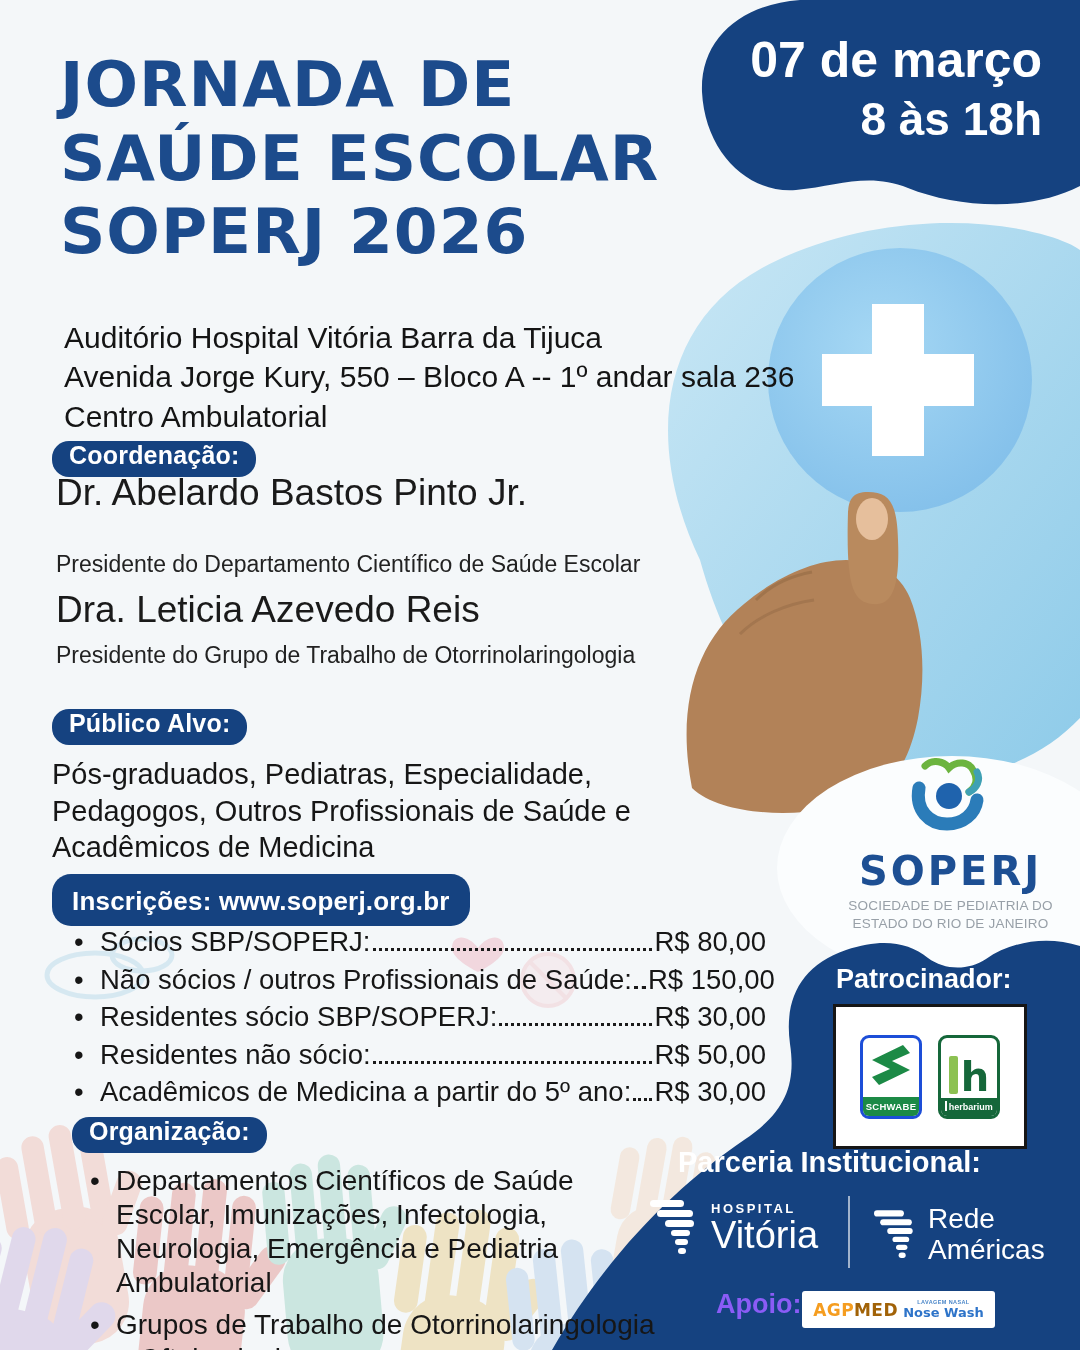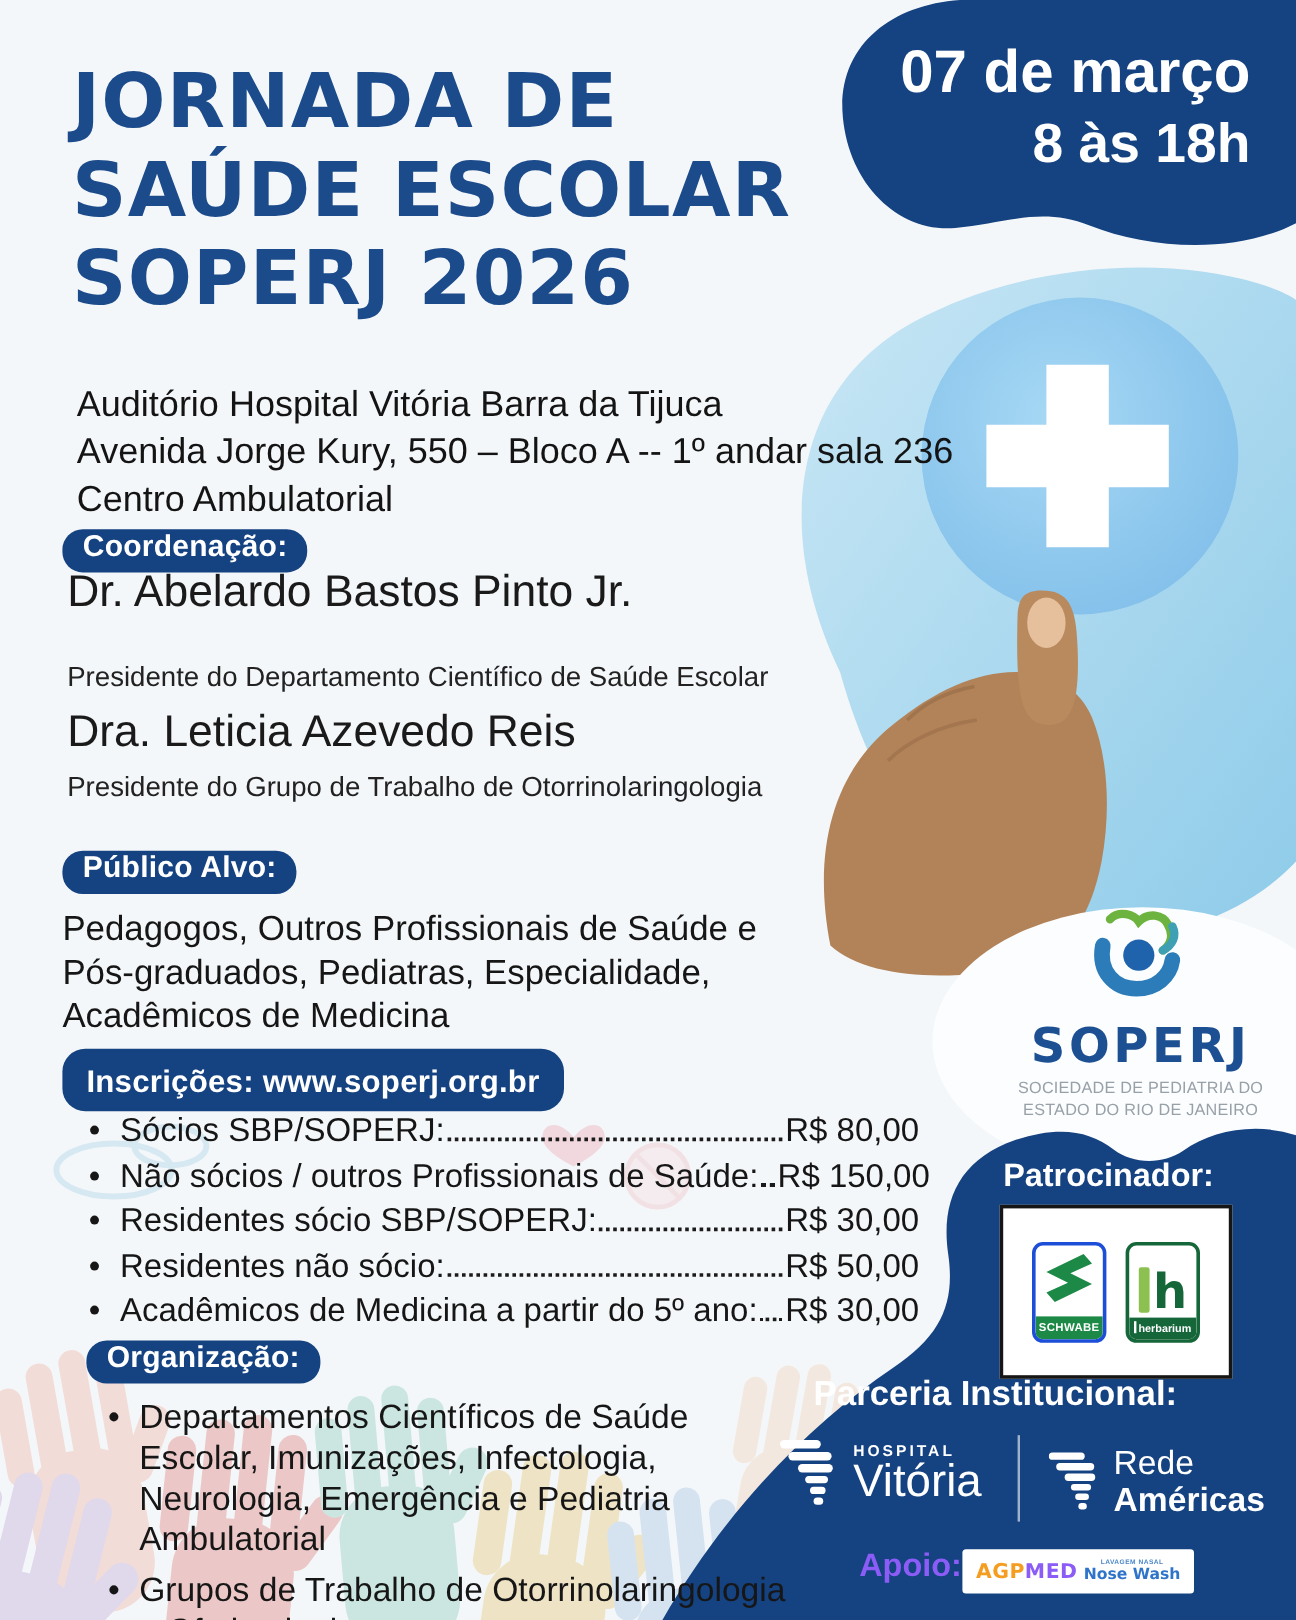--- a/index.html
+++ b/index.html
@@ -88,31 +88,31 @@
 
   
   .pc-label{left:678px;top:1146px;font-size:29px;font-weight:700;color:#fff;}
   .vit{left:650px;top:1198px;display:flex;align-items:center;color:#fff;}
   .vit .vtext{margin-left:11px;}
   .vit .small{font-size:13px;letter-spacing:2.5px;font-weight:600;}
   .vit .big{font-size:38px;font-weight:400;line-height:1.05;}
   .pc-div{position:absolute;z-index:2;left:848px;top:1196px;width:2px;height:72px;background:rgba(255,255,255,.6);}
   .rede{left:874px;top:1204px;display:flex;align-items:center;color:#fff;}
   .rede .rtext{margin-left:10px;font-size:28px;line-height:1.1;}
-  .rede .rb{font-weight:700;}
+  .rede .rb{font-weight:400;}
 
   
   .ap-label{left:716px;top:1289px;font-size:27px;font-weight:700;color:#8b5cf6;text-align:right;}
   .ap-box{
     position:absolute;z-index:2;left:802px;top:1291px;width:193px;height:37px;background:#fff;
     border-radius:3px;display:flex;align-items:center;justify-content:space-evenly;padding:0 6px;
   }
   .agpmed{font-size:17px;font-weight:800;letter-spacing:.4px;font-family:"DejaVu Sans",sans-serif;}
   .agpmed .agp{color:#f59d20;}
-  .agpmed .med{color:#8b5cf6;}
+  .agpmed .med{color:#a16207;}
   .nose{text-align:center;line-height:1;}
   .nose .ntop{font-size:5.5px;font-weight:700;color:#4a86c8;letter-spacing:.4px;}
   .nose .nname{font-size:13px;font-weight:800;color:#2e74c9;font-family:"DejaVu Sans",sans-serif;}
 </style>
 </head>
 <body>
 
 <div id="poster">
 
   <svg id="art" width="1080" height="1350" viewBox="0 0 1080 1350">
@@ -208,22 +208,22 @@
   </div>
 
   <div class="badge b-coord">Coordenação:</div>
   <div class="txt name">Dr. Abelardo Bastos Pinto Jr.</div>
   <div class="txt role">Presidente do Departamento Científico de Saúde Escolar</div>
   <div class="txt name name2">Dra. Leticia Azevedo Reis</div>
   <div class="txt role role2">Presidente do Grupo de Trabalho de Otorrinolaringologia</div>
 
   <div class="badge b-pub">Público Alvo:</div>
   <div class="txt aud">
+    <div>Pós-graduados, Pediatras, Especialidade,</div>
     <div>Pedagogos, Outros Profissionais de Saúde e</div>
-    <div>Pós-graduados, Pediatras, Especialidade,</div>
     <div>Acadêmicos de Medicina</div>
   </div>
 
   <div class="badge b-insc">Inscrições: www.soperj.org.br</div>
   <div class="txt prices">
     <div class="prow">
       <span class="bullet">•</span>
       <span class="plabel">Sócios SBP/SOPERJ:</span>
       <span class="leader"></span>
       <span class="pval">R$ 80,00</span>

